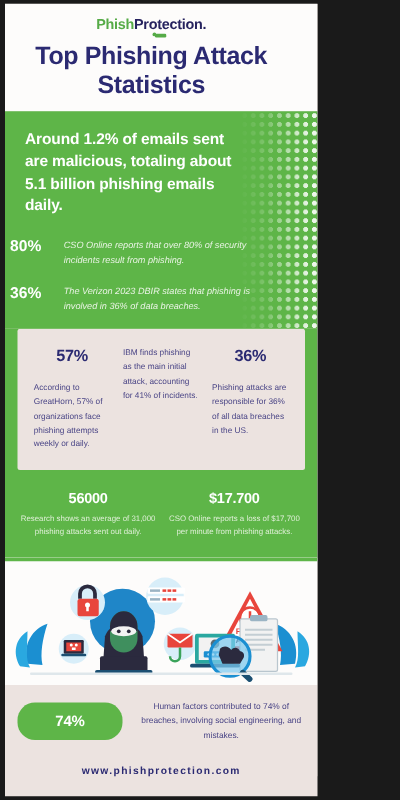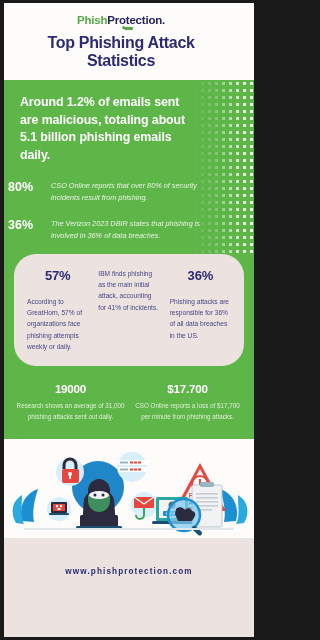--- a/index.html
+++ b/index.html
@@ -40,21 +40,21 @@
     width:9px;height:3px;
     background:#56ab47;
     border-radius:1px;
   }
   .logo .lg-mark:after{
     content:"";position:absolute;left:-2px;top:-1px;
     width:3px;height:3px;border-radius:50%;background:#56ab47;
   }
   .title{
     color:#2b2a72;
-    font-size:16px;
+    font-size:20px;
     font-weight:700;
     line-height:1.17;
     letter-spacing:-0.3px;
     padding:0 12px;
   }
 
   
   .green-band{
     position:relative;
     background:#5eb548;
@@ -106,21 +106,21 @@
     font-style:italic;
   }
 
   
   .card-wrap{
     background:#5eb548;
     padding:0 10px 12px 10px;
   }
   .card{
     background:#ece3e0;
-    border-radius:22px;
+    border-radius:2px;
     padding:14px 8px 14px 8px;
     display:flex;
   }
   .col{
     flex:1;
     padding:0 5px;
   }
   .col-pct{
     color:#2b2a72;
     font-size:13px;
@@ -244,21 +244,21 @@
       </div>
       <div class="col">
         <div class="col-pct">36%</div>
         <div class="col-txt">Phishing attacks are responsible for 36% of all data breaches in the US.</div>
       </div>
     </div>
   </div>
 
   <div class="green-nums">
     <div class="ncol">
-      <div class="ncol-num">19000</div>
+      <div class="ncol-num">56000</div>
       <div class="ncol-txt">Research shows an average of 31,000 phishing attacks sent out daily.</div>
     </div>
     <div class="ncol">
       <div class="ncol-num">$17.700</div>
       <div class="ncol-txt">CSO Online reports a loss of $17,700 per minute from phishing attacks.</div>
     </div>
   </div>
 
   <div class="illus">
     <svg viewBox="0 0 250 99" xmlns="http://www.w3.org/2000/svg">
@@ -361,16 +361,20 @@
         <circle cx="180" cy="76" r="16" fill="#7cc9ef" fill-opacity="0.72" stroke="#1b8fd1" stroke-width="2.5"></circle>
         <path d="M172 70 c3 -3 7 -2 9 1 c2 -3 6 -2 7 1 c2 0 4 2 3 5 l-3 5 l-14 0 l-3 -7 Z" fill="#2b2a3e"></path>
         <rect x="190" y="86" width="12" height="4.5" rx="2.2" transform="rotate(42 190 86)" fill="#1b4f72"></rect>
       </g>
 
       <rect x="20" y="89" width="210" height="2" rx="1" fill="#dfe7eb"></rect>
     </svg>
   </div>
 
   <div class="footer">
+    <div class="foot-row">
+      <div class="badge">74%</div>
+      <div class="foot-txt">Human factors contributed to 74% of breaches, involving social engineering, and mistakes.</div>
+    </div>
     <div class="site">www.phishprotection.com</div>
   </div>
 
 </div>
 
 </body></html>

